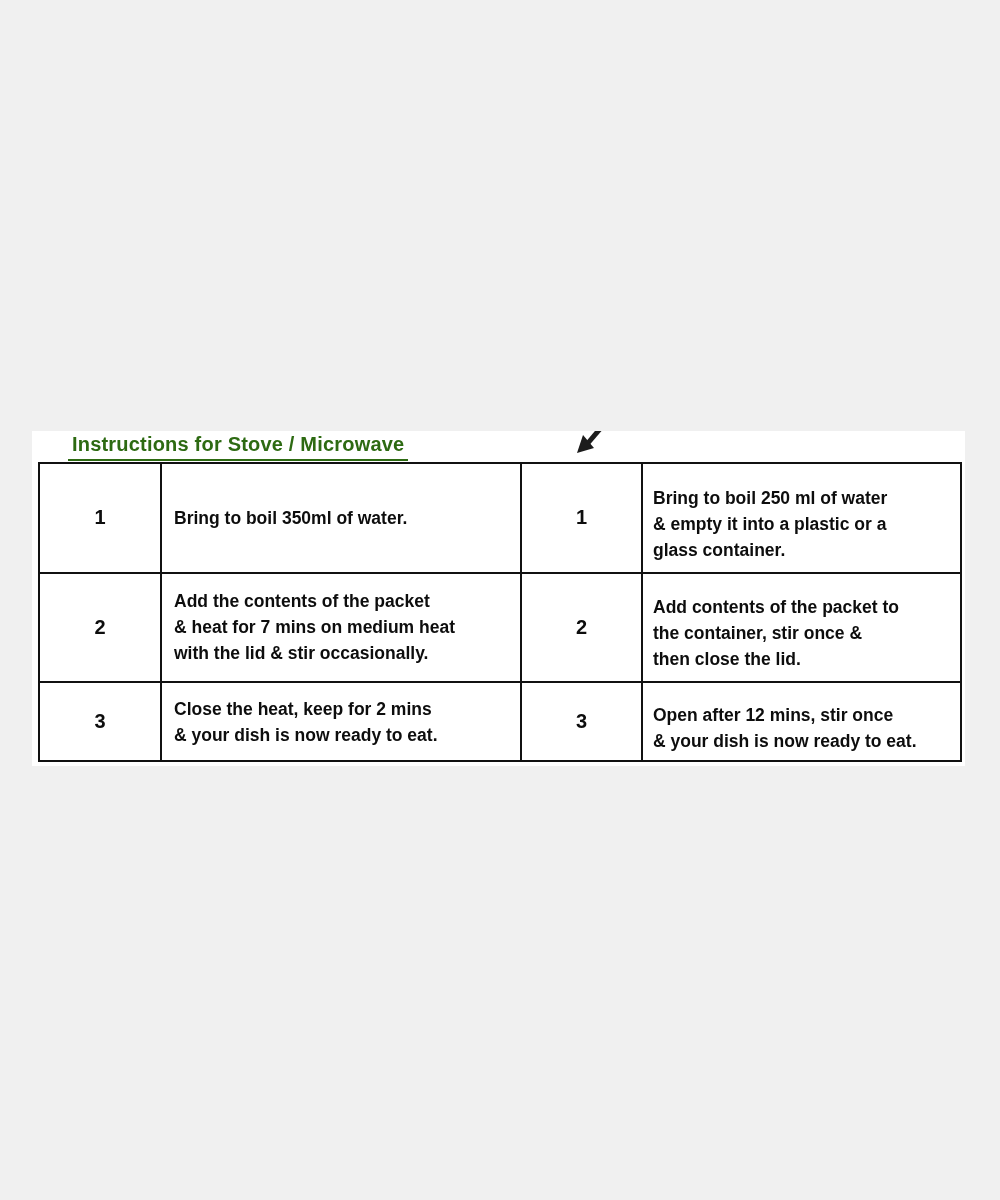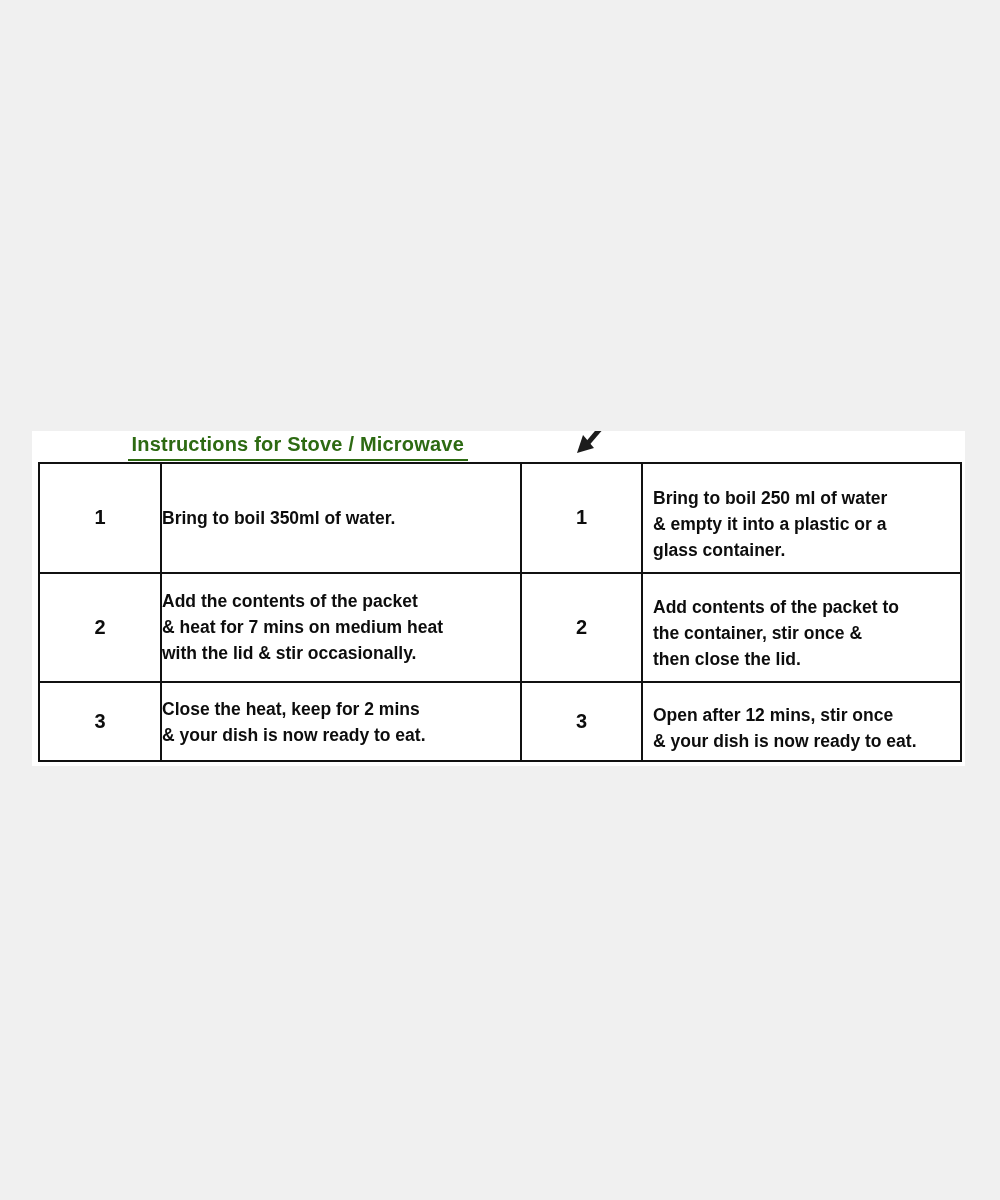--- a/index.html
+++ b/index.html
@@ -13,21 +13,21 @@
   .band {
     position: absolute;
     left: 32px; top: 431px;
     width: 933px; height: 335px;
     background: #ffffff;
     overflow: hidden;
   }
   .heading {
     position: absolute;
     top: 2px;
-    text-align: right;
+    text-align: left;
     font-size: 20px;
     font-weight: bold;
     letter-spacing: 0.2px;
     color: #2d6a12;
   }
   .heading .underlined {
     display: inline-block;
     border-bottom: 2px solid #2d6a12;
     padding: 0 4px 3px 4px;
   }
@@ -53,21 +53,21 @@
   td.step {
     text-align: center;
     font-size: 20px;
     font-weight: bold;
   }
   td.instr {
     font-size: 17.5px;
     font-weight: bold;
     line-height: 26px;
     white-space: pre-line;
-    padding: 0 8px 0 0;
+    padding: 0 8px 0 12px;
   }
   td.instr.cup { padding: 12px 2px 0 10px; }
   col.c-step-l  { width: 122px; }
   col.c-text-l  { width: 360px; }
   col.c-step-r  { width: 121px; }
   col.c-text-r  { width: 319px; }
 </style>
 </head>
 <body>
 

